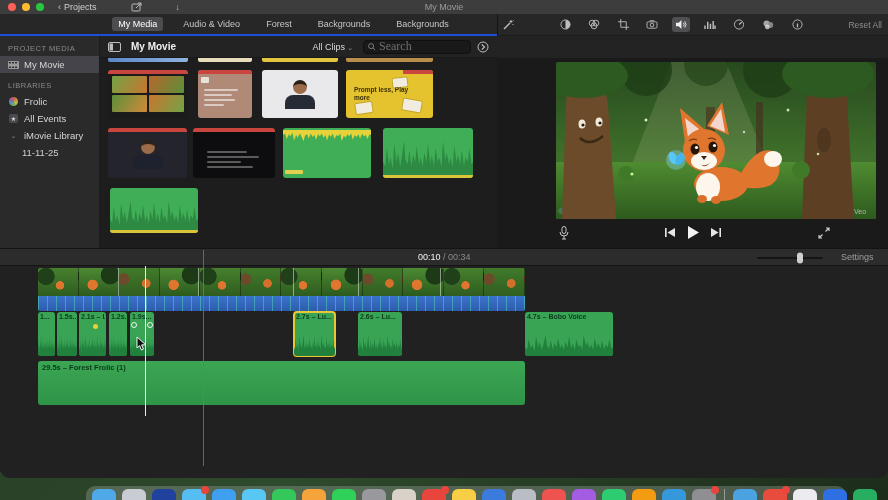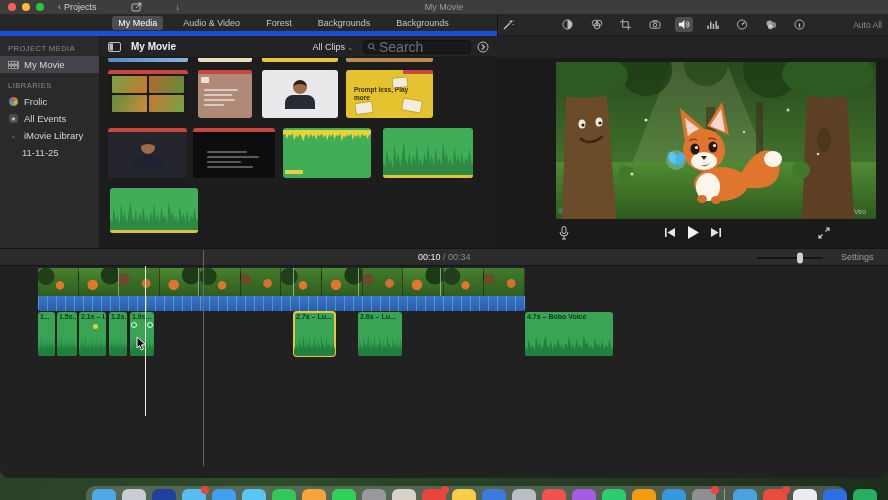--- a/index.html
+++ b/index.html
@@ -18,21 +18,21 @@
   .lights { display:flex; gap:6px; margin-left:8px; }
   .light { width:8px; height:8px; border-radius:50%; }
   .projects-btn { margin-left:14px; font-size:9px; color:#cfcfcf; display:flex; gap:3px; align-items:center; }
   .tb-icon { margin-left:34px; font-size:9px; color:#b9b9b9; }
   .win-title { position:absolute; left:50%; top:0; transform:translateX(-50%);
     font-size:9px; color:#9a9a9a; line-height:14px; }
 
   
   .tabbar { position:absolute; left:0; top:14px; width:497px; height:22px;
     background:#272727; display:flex; align-items:center; justify-content:center;
-    padding-left:70px; gap:14px; border-bottom:5px solid #1d4ed8; }
+    padding-left:70px; gap:14px; border-bottom:2px solid #1d4ed8; }
   .tab { font-size:9px; color:#c6c6c6; padding:2px 6px; border-radius:3px; white-space:nowrap; }
   .tab.active { background:#4d4d51; color:#fff; }
 
   .adjustbar { position:absolute; left:497px; top:14px; width:391px; height:22px;
     background:#272727; border-bottom:1px solid #1a1a1a; border-left:1px solid #141414;
     display:flex; align-items:center; }
   .adj-icons { display:flex; gap:11px; align-items:center; margin:0 auto; }
   .adj-ic { width:18px; height:15px; display:flex; align-items:center; justify-content:center; border-radius:3px; }
   .adj-ic.sel { background:#4f4f53; }
   .adj-ic svg { display:block; }
@@ -49,21 +49,21 @@
   .sb-ic { width:11px; display:inline-flex; justify-content:center; }
 
   .browser-header { position:absolute; left:100px; top:36px; width:397px; height:22px;
     background:#232323; display:flex; align-items:center; border-bottom:1px solid #191919; }
   .panel-toggle { margin-left:8px; }
   .bh-title { font-size:10px; font-weight:bold; color:#f0f0f0; margin-left:10px; }
   .allclips { margin-left:auto; font-size:9px; color:#dcdcdc; display:flex; align-items:flex-end; gap:2px; }
   .search { margin:0 6px 0 10px; background:#191919; border:1px solid #101010; border-radius:4px;
     height:14px; width:108px; display:flex; align-items:center; padding:0 4px; gap:3px; }
   .search input { background:transparent; border:none; outline:none; color:#bbb;
-    font-size:14px; width:80px; font-family:Liberation Sans, sans-serif; }
+    font-size:12px; width:80px; font-family:Liberation Serif, serif; }
   .search input::placeholder { color:#6f6f6f; }
   .fwd-circle { margin-right:8px; }
 
   .volumebar { position:absolute; left:497px; top:36px; width:391px; height:22px;
     background:#272727; border-left:1px solid #141414; display:flex; align-items:center;
     font-size:8.5px; color:#c9c9c9; }
   .auto-pill { margin-left:38px; background:#414141; border:1px solid #6b6b6b; border-radius:3px;
     color:#ececec; font-size:8px; padding:1px 5px; }
   .spk-btn { margin-left:4px; background:#3a3a3a; border:1px solid #2c2c2c; border-radius:3px;
     width:16px; height:12px; display:flex; align-items:center; justify-content:center; }
@@ -258,21 +258,21 @@
             <circle cx="5.8" cy="8.6" r="2.6" fill="#dcdcdc" opacity=".8"></circle>
           </svg>
       </span>
       <span class="adj-ic">
         <svg width="11" height="11" viewBox="0 0 12 12">
             <circle cx="6" cy="6" r="5" fill="none" stroke="#bdbdbd"></circle>
             <path d="M6 3.2 v.1 M6 5 v4" stroke="#bdbdbd" stroke-width="1.4"></path>
           </svg>
       </span>
     </div>
-    <span class="reset-all">Auto All</span>
+    <span class="reset-all">Reset All</span>
   </div>
 
   <div class="sidebar">
     <div class="sb-head">PROJECT MEDIA</div>
     <div class="sb-item sel">
       <span class="sb-ic">
         <svg width="11" height="8" viewBox="0 0 11 8">
             <rect x="0" y="0" width="11" height="8" rx="1" fill="#9a9a9a"></rect>
             <rect x="1" y="1" width="2" height="1.4" fill="#2a2a2a"></rect>
             <rect x="4" y="1" width="2" height="1.4" fill="#2a2a2a"></rect>
@@ -587,20 +587,23 @@
           <use href="#wavepath"></use>
         </svg>
     </div>
     <div class="aclip" style="left:525px;width:88px">
       <span class="lbl">4.7s – Bobo Voice</span>
       <svg class="wf" viewBox="0 0 120 40" preserveAspectRatio="none">
           <use href="#wavepath"></use>
         </svg>
     </div>
 
+    <div class="music">
+      <span class="lbl">29.5s – Forest Frolic (1)</span>
+    </div>
 
     <span class="playhead2"></span>
     <span class="playhead1"></span>
     <span class="cursor">
       <svg width="11" height="15" viewBox="0 0 11 15">
           <path d="M1 1 L1 12 L3.6 9.6 L5.4 14 L7.4 13.1 L5.6 8.9 L9.6 8.7 Z" fill="#111" stroke="#f5f5f5" stroke-width="1"></path>
         </svg>
     </span>
   </div>
 </div>

